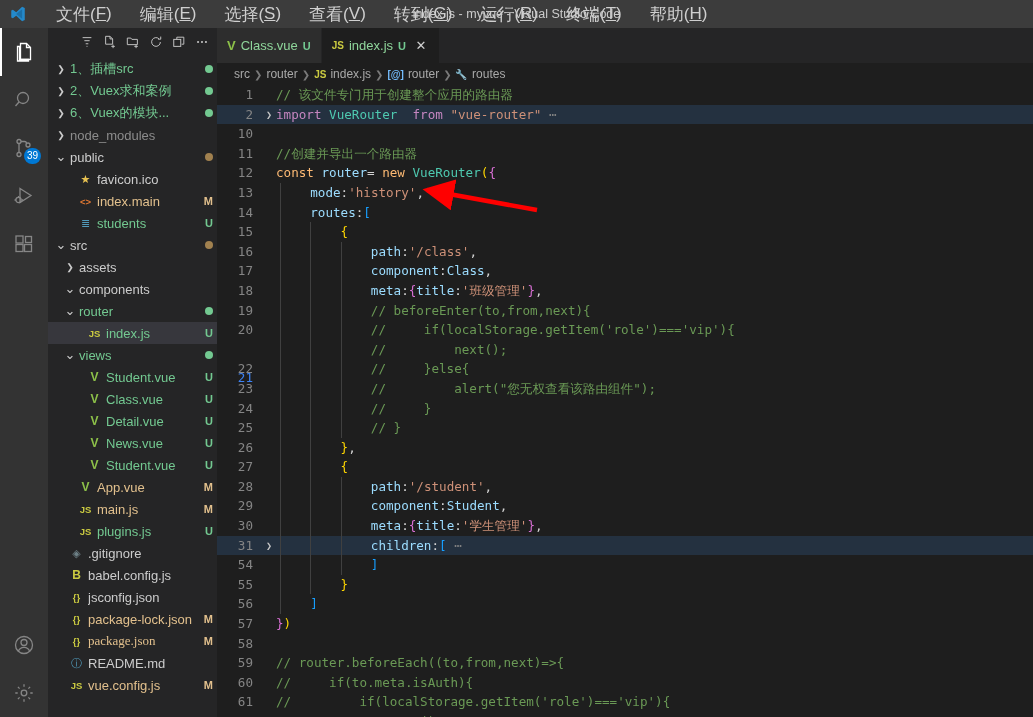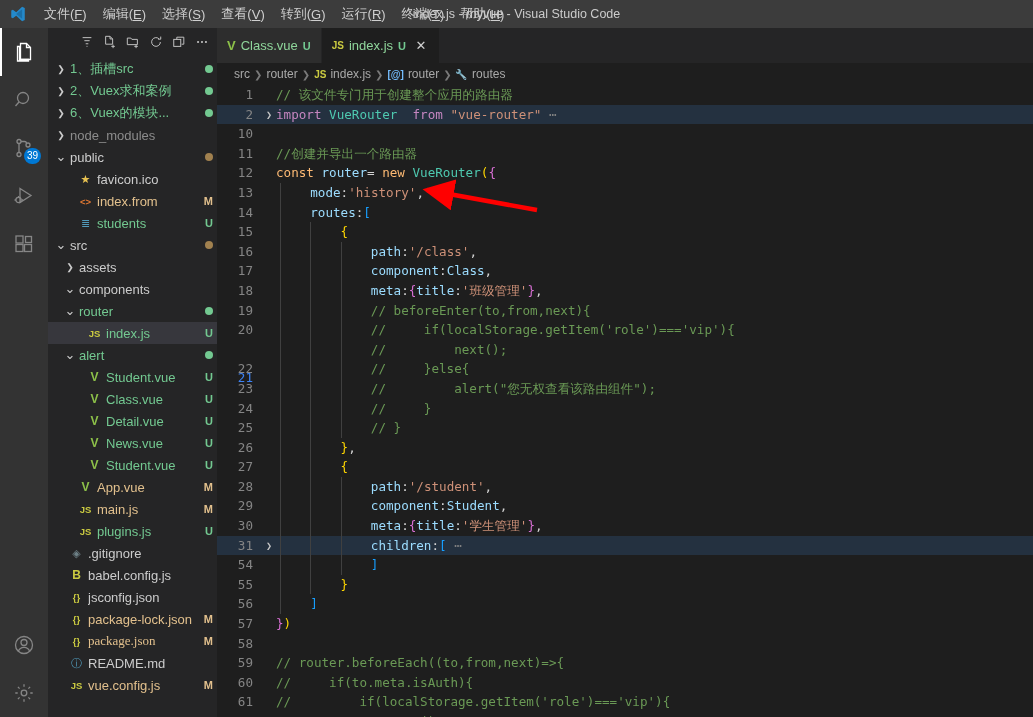--- a/index.html
+++ b/index.html
@@ -22,22 +22,22 @@
     font-size: 12px;
   }
   .vscode-logo {
     width: 36px; height: 28px;
     display: flex; align-items: center; justify-content: center;
   }
   .menubar { display: flex; align-items: center; height: 28px; }
   .menu-item {
     padding: 0 8px; height: 28px;
     display: flex; align-items: center;
-    font-size: 13px; color: #cfcfcf;
-    cursor: default; white-space: nowrap;
+    font-size: 17px; color: #cfcfcf;
+    cursor: default; white-space: nowrap; margin-left: 12px;
   }
   .menu-item u { text-decoration: underline; }
   .window-title {
     position: absolute; left: 0; right: 0;
     text-align: center;
     font-size: 12.5px; color: #cccccc;
     pointer-events: none;
     line-height: 28px;
   }
 
@@ -362,21 +362,21 @@
         <div class="row">
           <span style="display: inline-block; min-width: 15px;"></span>
           <span class="twisty"></span>
           <span class="ficon" style="color: rgb(232, 194, 81);">★</span>
           <span class="rlabel" style="color: rgb(204, 204, 204);">favicon.ico</span>
         </div>
         <div class="row">
           <span style="display: inline-block; min-width: 15px;"></span>
           <span class="twisty"></span>
           <span class="ficon" style="color: rgb(227, 121, 51); font-size: 9.5px; font-weight: 700;">&lt;&gt;</span>
-          <span class="rlabel" style="color: rgb(226, 192, 141);">index.from</span>
+          <span class="rlabel" style="color: rgb(226, 192, 141);">index.main</span>
           <span class="rbadge" style="color: rgb(226, 192, 141);">M</span>
         </div>
         <div class="row">
           <span style="display: inline-block; min-width: 15px;"></span>
           <span class="twisty"></span>
           <span class="ficon" style="color: rgb(81, 154, 186);">≣</span>
           <span class="rlabel" style="color: rgb(115, 201, 145);">students</span>
           <span class="rbadge" style="color: rgb(115, 201, 145);">U</span>
         </div>
         <div class="row">
@@ -409,21 +409,21 @@
           <span style="display: inline-block; min-width: 24px;"></span>
           <span class="twisty"></span>
           <span class="ficon" style="color: rgb(203, 203, 65); font-size: 9.5px; font-weight: 700;">JS</span>
           <span class="rlabel" style="color: rgb(115, 201, 145);">index.js</span>
           <span class="rbadge" style="color: rgb(115, 201, 145);">U</span>
         </div>
         <div class="row">
           <span style="display: inline-block; min-width: 15px;"></span>
           <span class="twisty" style="font-size: 13px; line-height: 8px;">⌄</span>
           <span style="min-width: 2px;"></span>
-          <span class="rlabel" style="color: rgb(115, 201, 145);">alert</span>
+          <span class="rlabel" style="color: rgb(115, 201, 145);">views</span>
           <span class="dot" style="background: rgb(115, 201, 145);"></span>
         </div>
         <div class="row">
           <span style="display: inline-block; min-width: 24px;"></span>
           <span class="twisty"></span>
           <span class="ficon" style="color: rgb(141, 193, 73); font-size: 12px; font-weight: 700;">V</span>
           <span class="rlabel" style="color: rgb(115, 201, 145);">Student.vue</span>
           <span class="rbadge" style="color: rgb(115, 201, 145);">U</span>
         </div>
         <div class="row">

